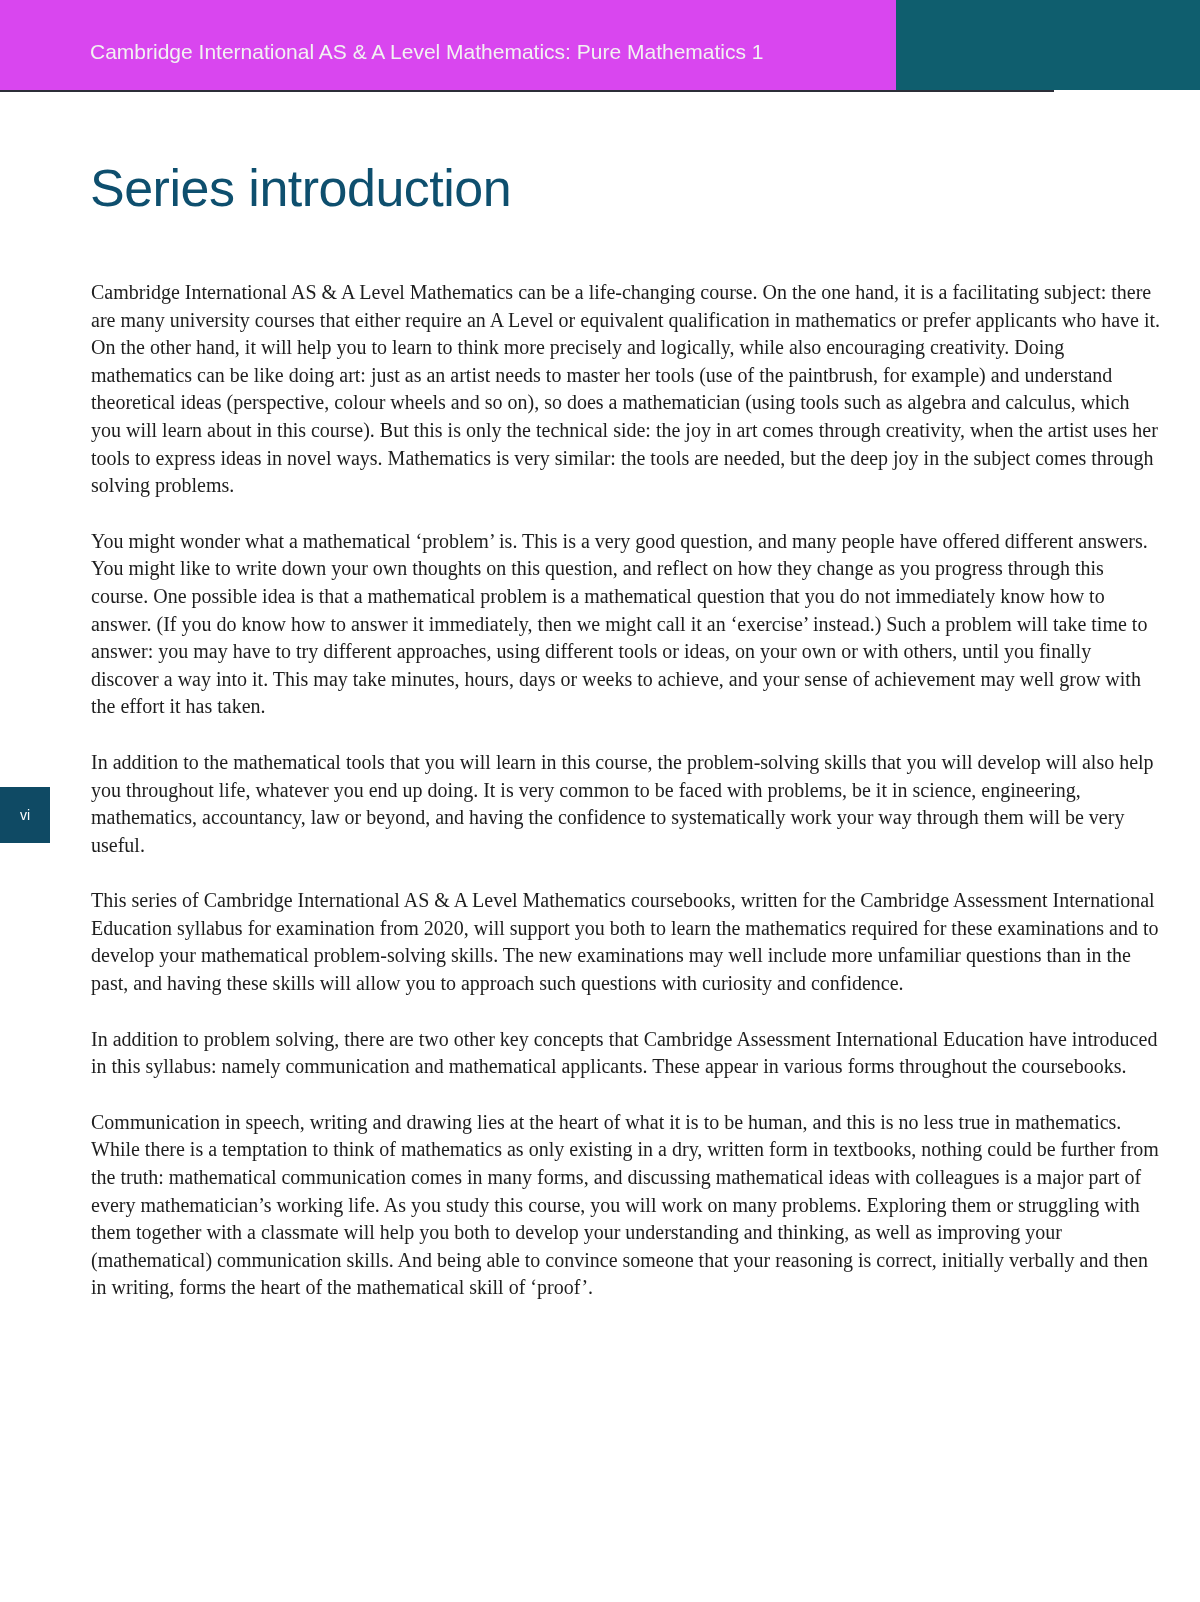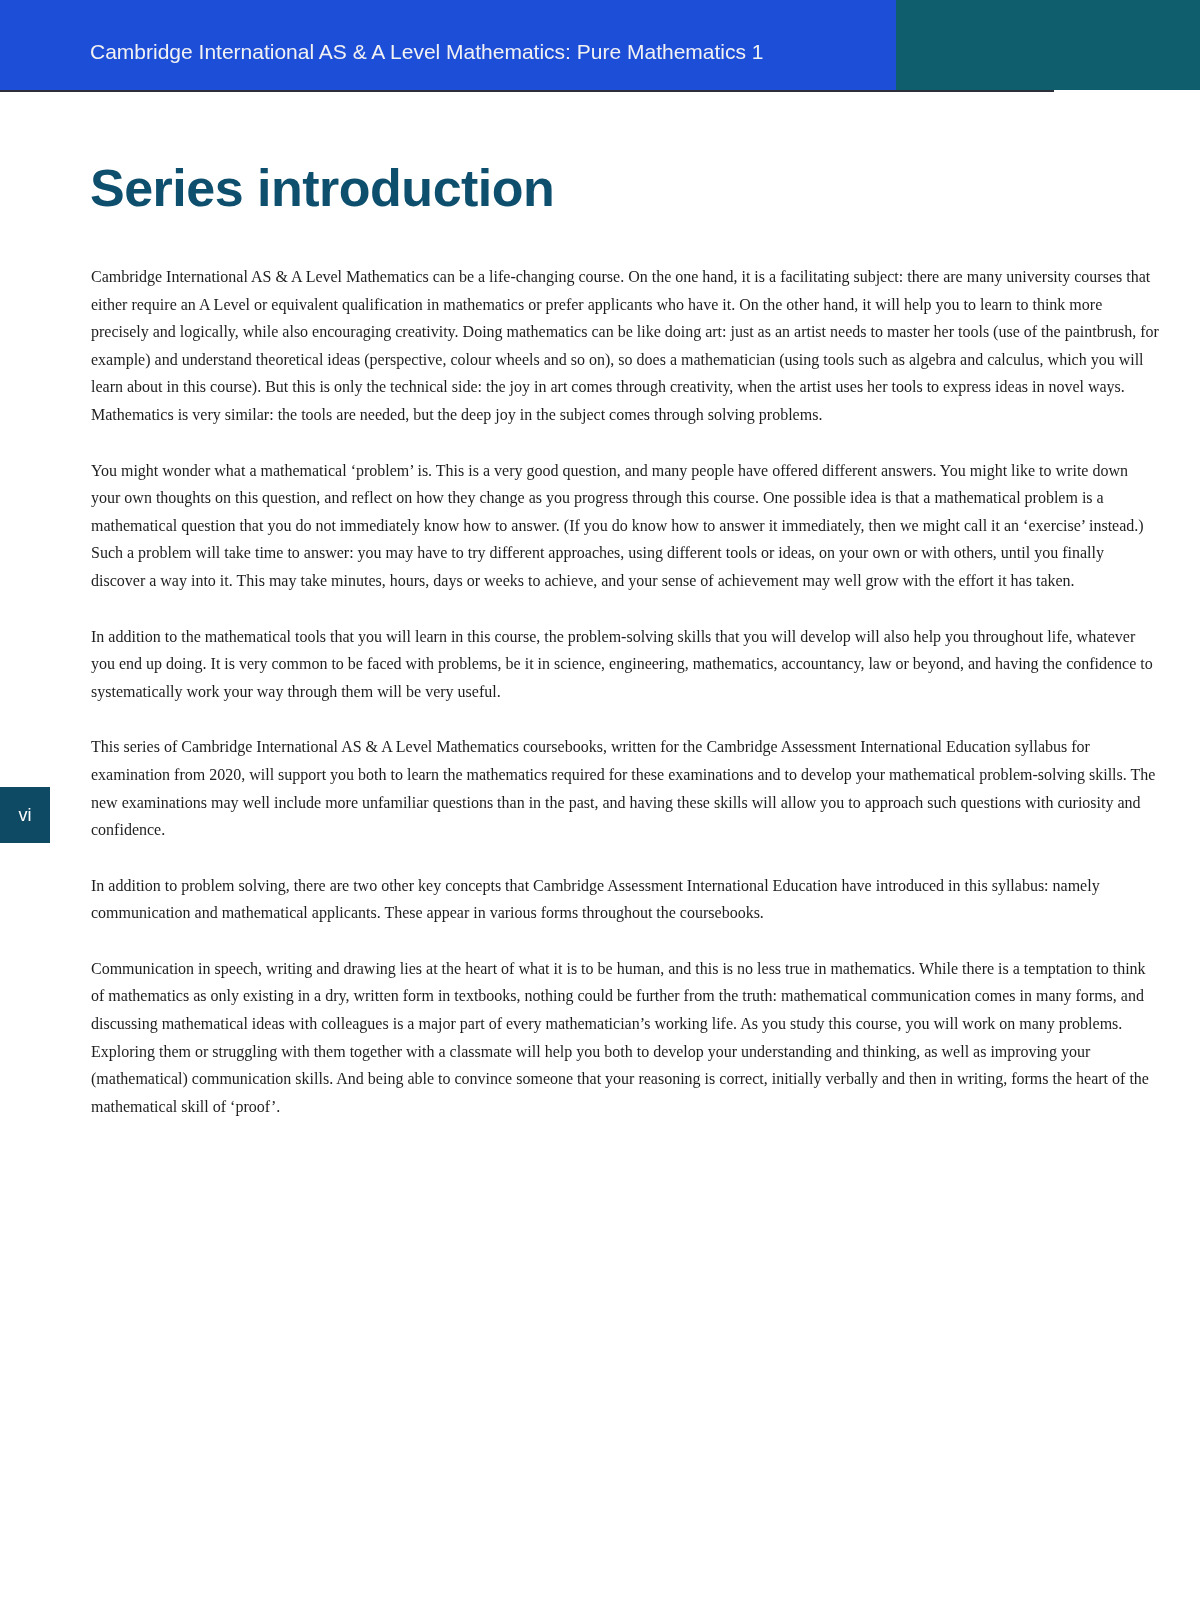--- a/index.html
+++ b/index.html
@@ -14,21 +14,21 @@
       overflow: hidden;
       font-family: "Liberation Serif", "DejaVu Serif", serif;
       color: #1e1e1e;
     }
     .header-bar {
       position: absolute;
       left: 0;
       top: 0;
       width: 1054px;
       height: 90px;
-      background: #1d4ed8;
+      background: #d946ef;
       border-bottom: 2px solid #2c2e38;
     }
     .header-accent {
       position: absolute;
       left: 896px;
       top: 0;
       width: 304px;
       height: 90px;
       background: #0f5e6e;
     }
@@ -41,51 +41,51 @@
       color: #f2f2f2;
       letter-spacing: 0px;
       white-space: nowrap;
     }
     .page-title {
       position: absolute;
       left: 90px;
       top: 158px;
       margin: 0;
       font-family: "Liberation Sans", "DejaVu Sans", sans-serif;
-      font-weight: bold;
+      font-weight: normal;
       font-size: 52px;
       color: #0e4f6e;
       letter-spacing: -0.5px;
       white-space: nowrap;
     }
     .page-number-tab {
       position: absolute;
       left: 0;
       top: 787px;
       width: 50px;
       height: 56px;
       background: #0f4a64;
       display: flex;
       align-items: center;
       justify-content: center;
     }
     .page-number-tab span {
       font-family: "Liberation Sans", "DejaVu Sans", sans-serif;
       color: #ffffff;
-      font-size: 18px;
+      font-size: 14px;
     }
     .body-text {
       position: absolute;
       left: 91px;
       top: 263px;
       width: 1070px;
     }
     .body-text p {
-      margin: 0 0 28px 0;
-      font-size: 16px;
+      margin: 16px 0 28px 0;
+      font-size: 20px;
       line-height: 27.6px;
       color: #1e1e1e;
       text-align: left;
     }
   </style>
 </head>
 <body>
 
 <div class="header-bar">
   <div class="header-accent"></div>

